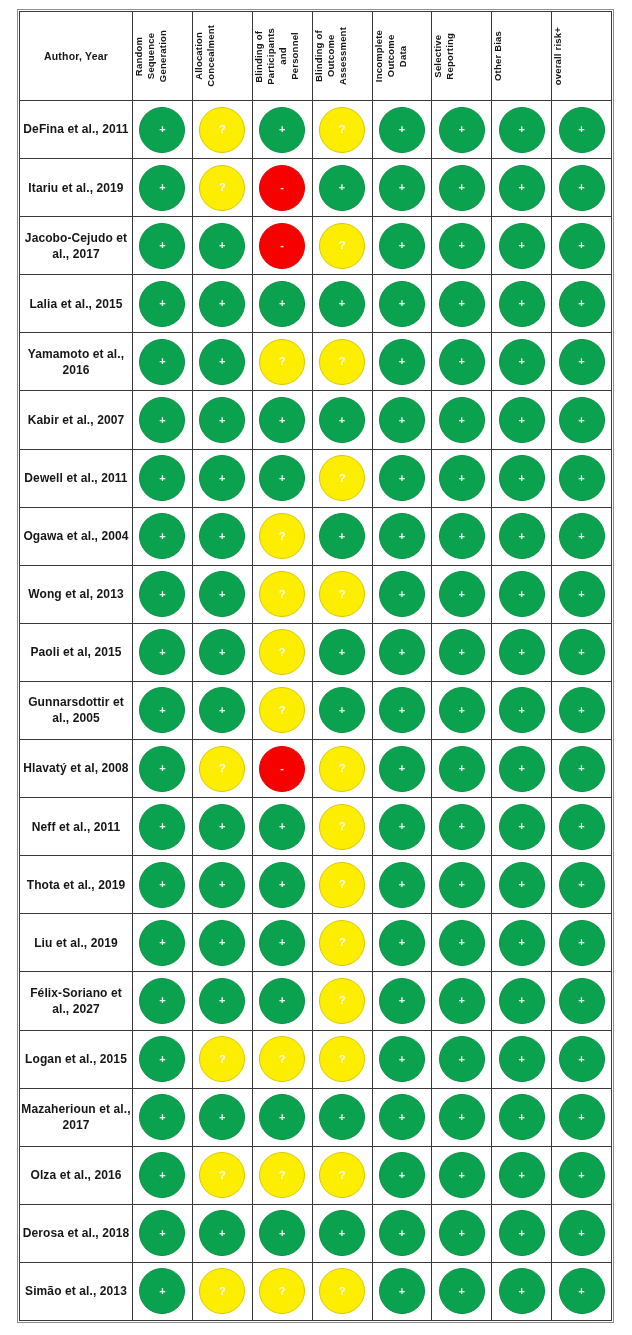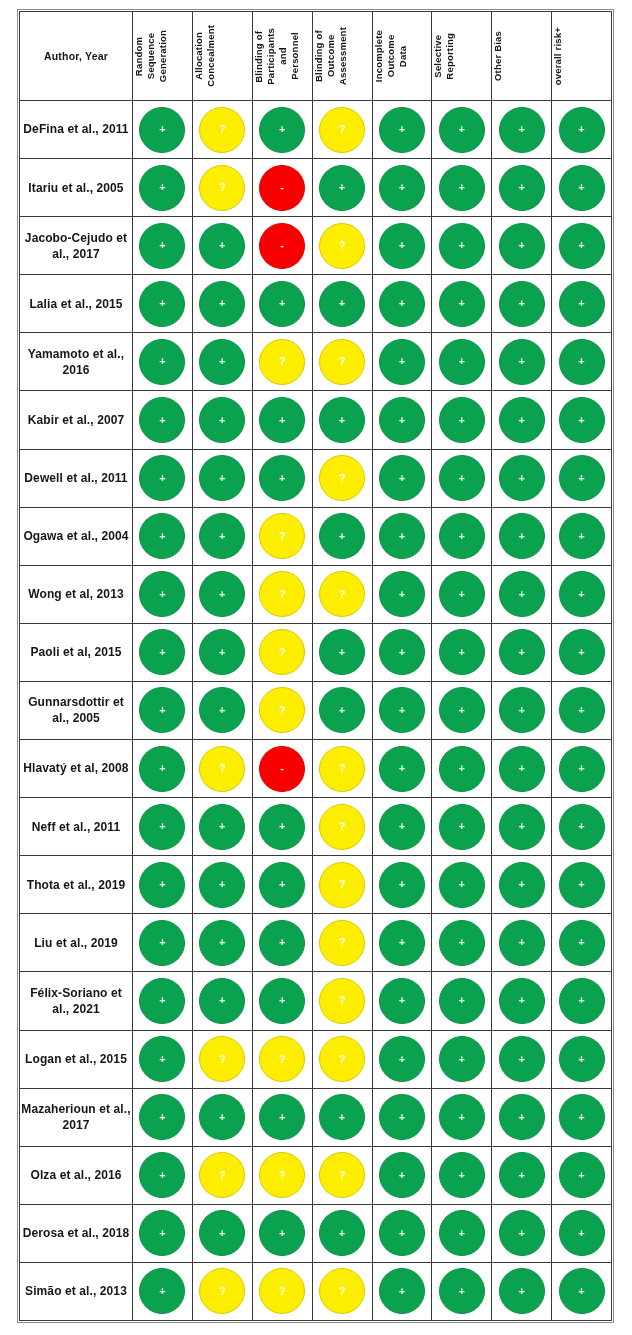--- a/index.html
+++ b/index.html
@@ -201,21 +201,21 @@
               <span class="glyph">+</span>
             </div>
           </td>
           <td class="judgement">
             <div class="dot low">
               <span class="glyph">+</span>
             </div>
           </td>
         </tr>
         <tr>
-          <td class="author-cell">Itariu et al., 2005</td>
+          <td class="author-cell">Itariu et al., 2019</td>
           <td class="judgement">
             <div class="dot low">
               <span class="glyph">+</span>
             </div>
           </td>
           <td class="judgement">
             <div class="dot unclear">
               <span class="glyph">?</span>
             </div>
           </td>
@@ -803,21 +803,21 @@
               <span class="glyph">+</span>
             </div>
           </td>
           <td class="judgement">
             <div class="dot low">
               <span class="glyph">+</span>
             </div>
           </td>
         </tr>
         <tr>
-          <td class="author-cell">Félix-Soriano et al., 2021</td>
+          <td class="author-cell">Félix-Soriano et al., 2027</td>
           <td class="judgement">
             <div class="dot low">
               <span class="glyph">+</span>
             </div>
           </td>
           <td class="judgement">
             <div class="dot low">
               <span class="glyph">+</span>
             </div>
           </td>

